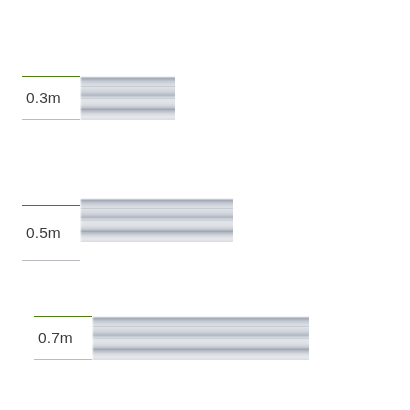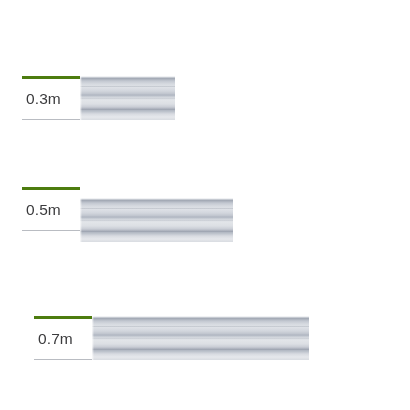--- a/index.html
+++ b/index.html
@@ -29,21 +29,21 @@
     left: 0;
     width: 410px;
   }
 
   
   .label-box {
     position: absolute;
     left: 22px;
     width: 58px;
     box-sizing: border-box;
-    border-top: 3px solid #4d7c0f;
+    border-top: 1px solid #4d7c0f;
     border-bottom: 1px solid #b9bcc2;
     background: #ffffff;
     z-index: 3;
     display: flex;
     align-items: center;
     justify-content: flex-start;
   }
 
   .label-text {
     font-size: 15.5px;
@@ -118,21 +118,21 @@
 
   <div class="row" style="top:38px;height:44px;">
     <div class="bar" style="top:38px;height:44px;width:95px;"></div>
     <div class="label-box" style="top:38px;height:44px;">
       <span class="label-text">0.3m</span>
     </div>
   </div>
 
   <div class="row" style="top:99px;height:44px;">
     <div class="bar" style="top:99px;height:44px;width:153px;"></div>
-    <div class="label-box" style="top:88px;height:44px;">
+    <div class="label-box" style="top:106px;height:56px;">
       <span class="label-text">0.5m</span>
     </div>
   </div>
 
   <div class="row" style="top:158px;height:44px;margin-left:12px;">
     <div class="bar" style="top:158px;height:44px;width:217px;"></div>
     <div class="label-box" style="top:158px;height:44px;">
       <span class="label-text">0.7m</span>
     </div>
   </div>

